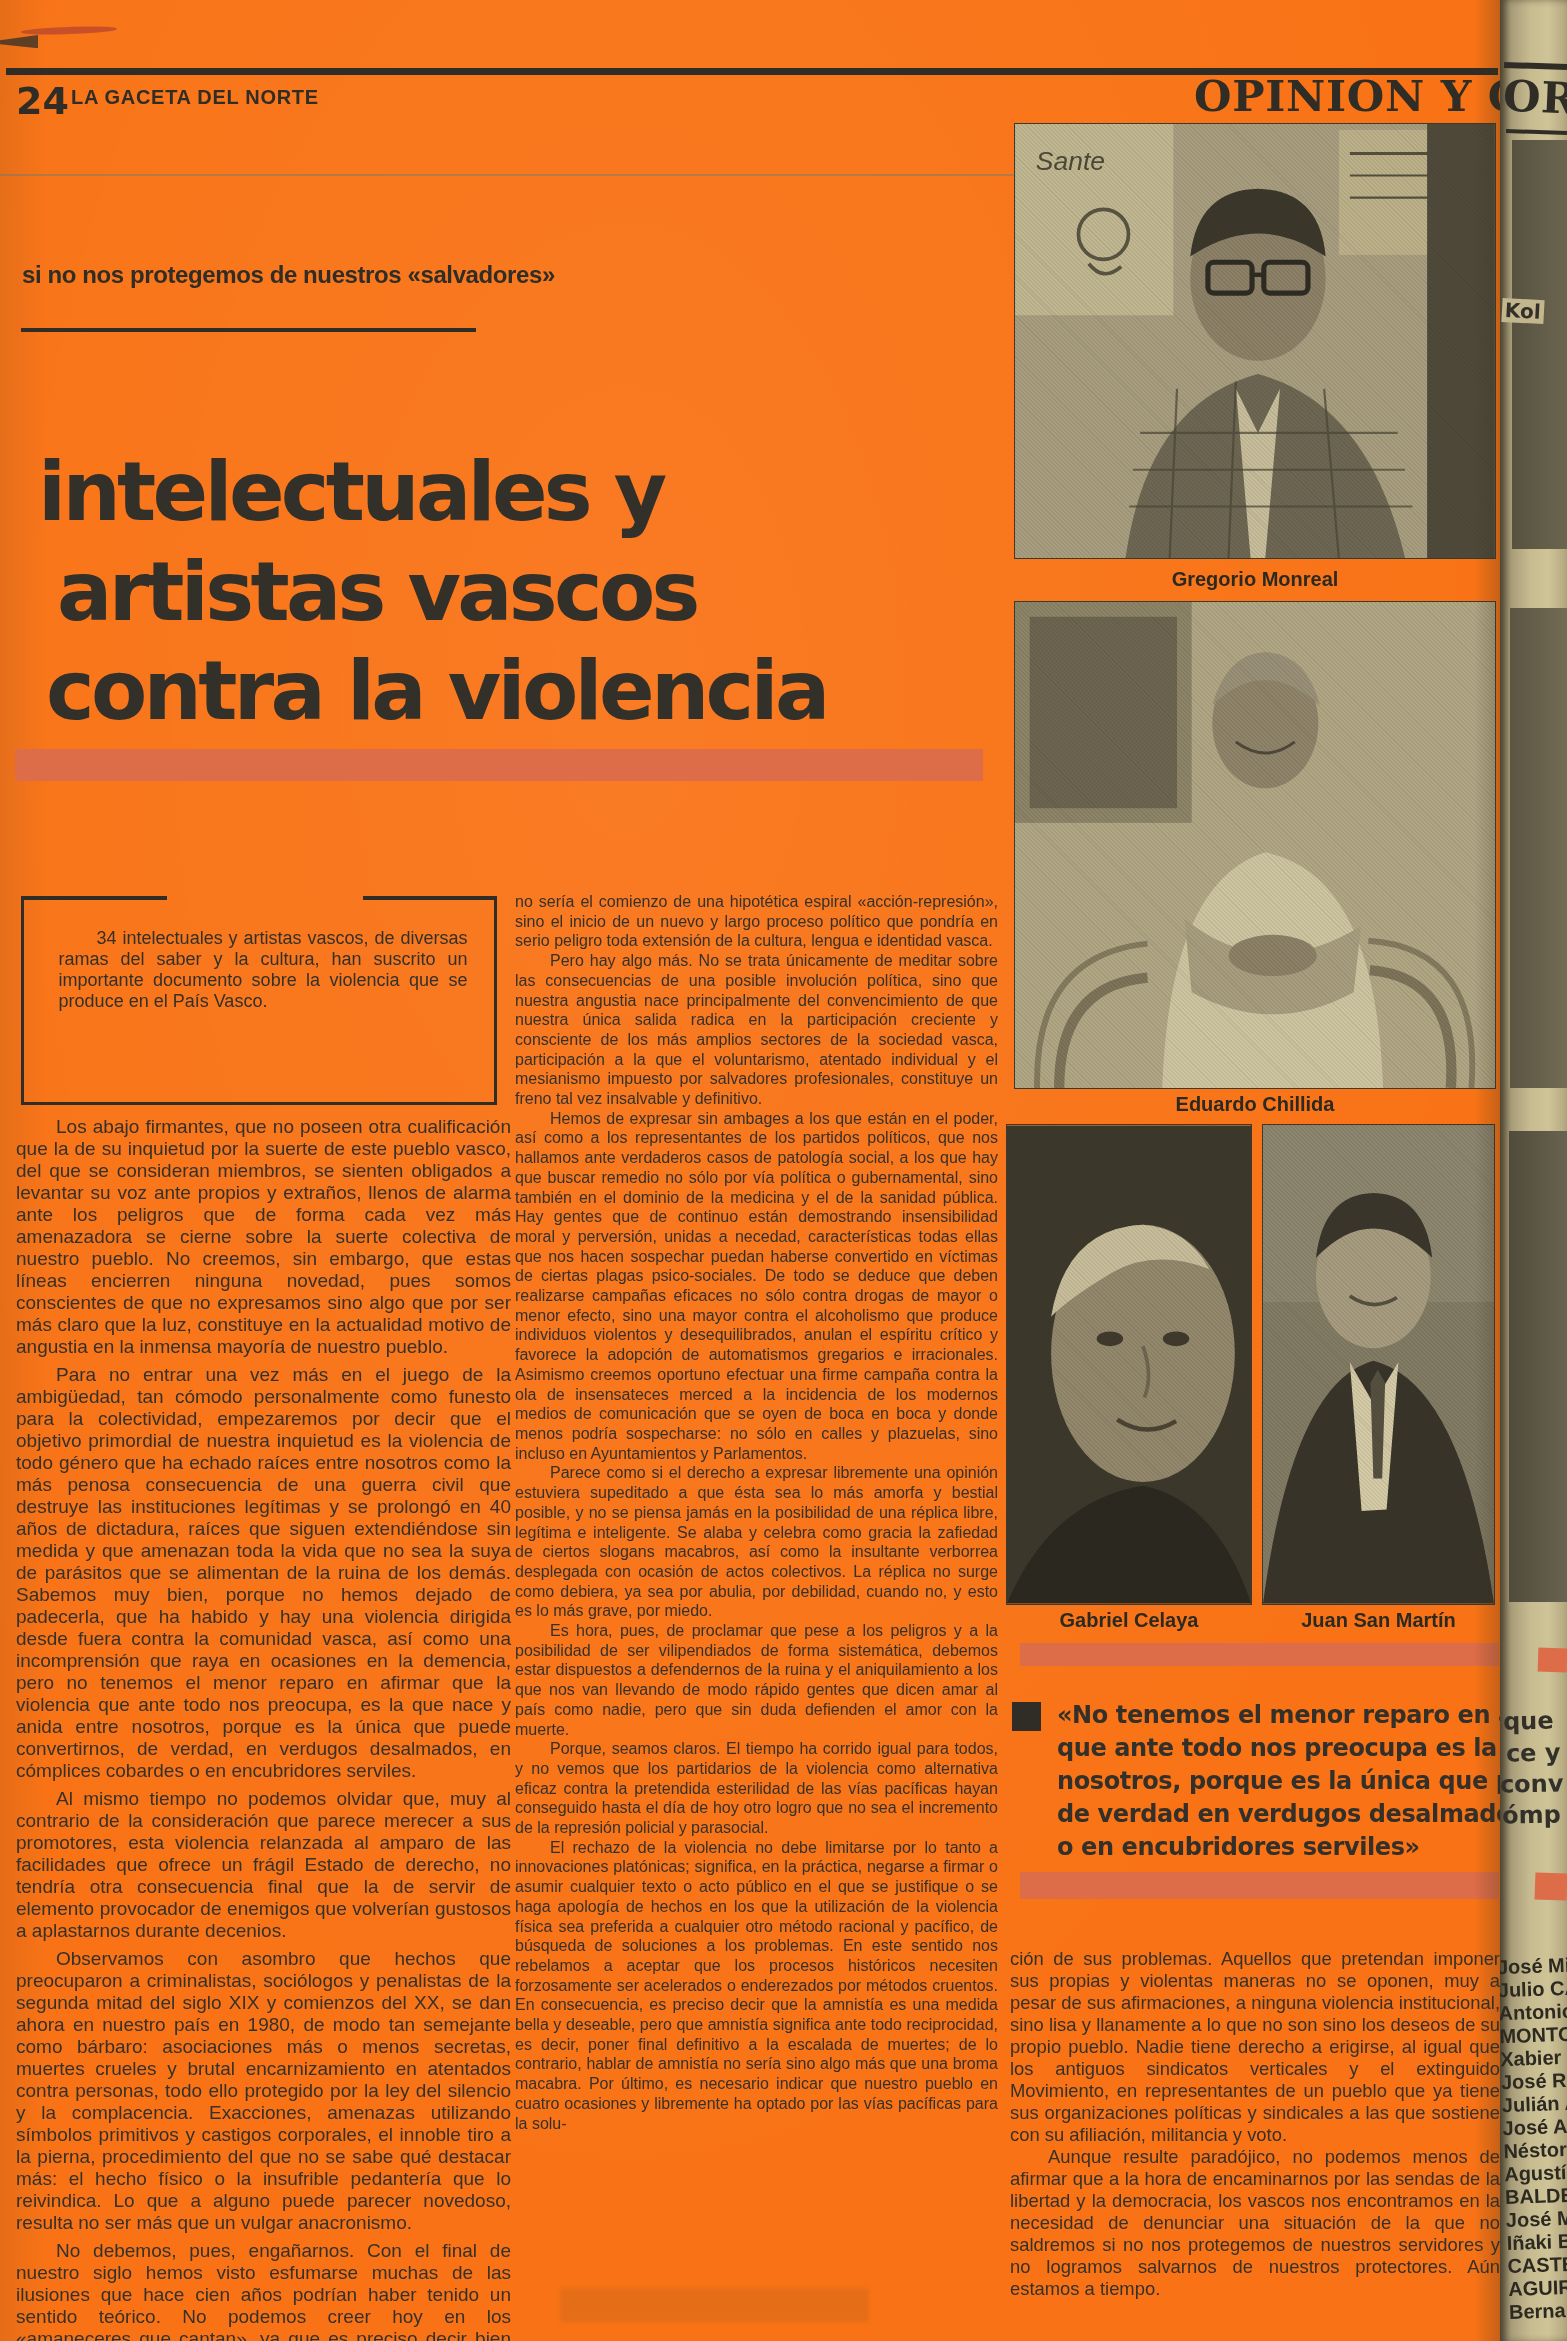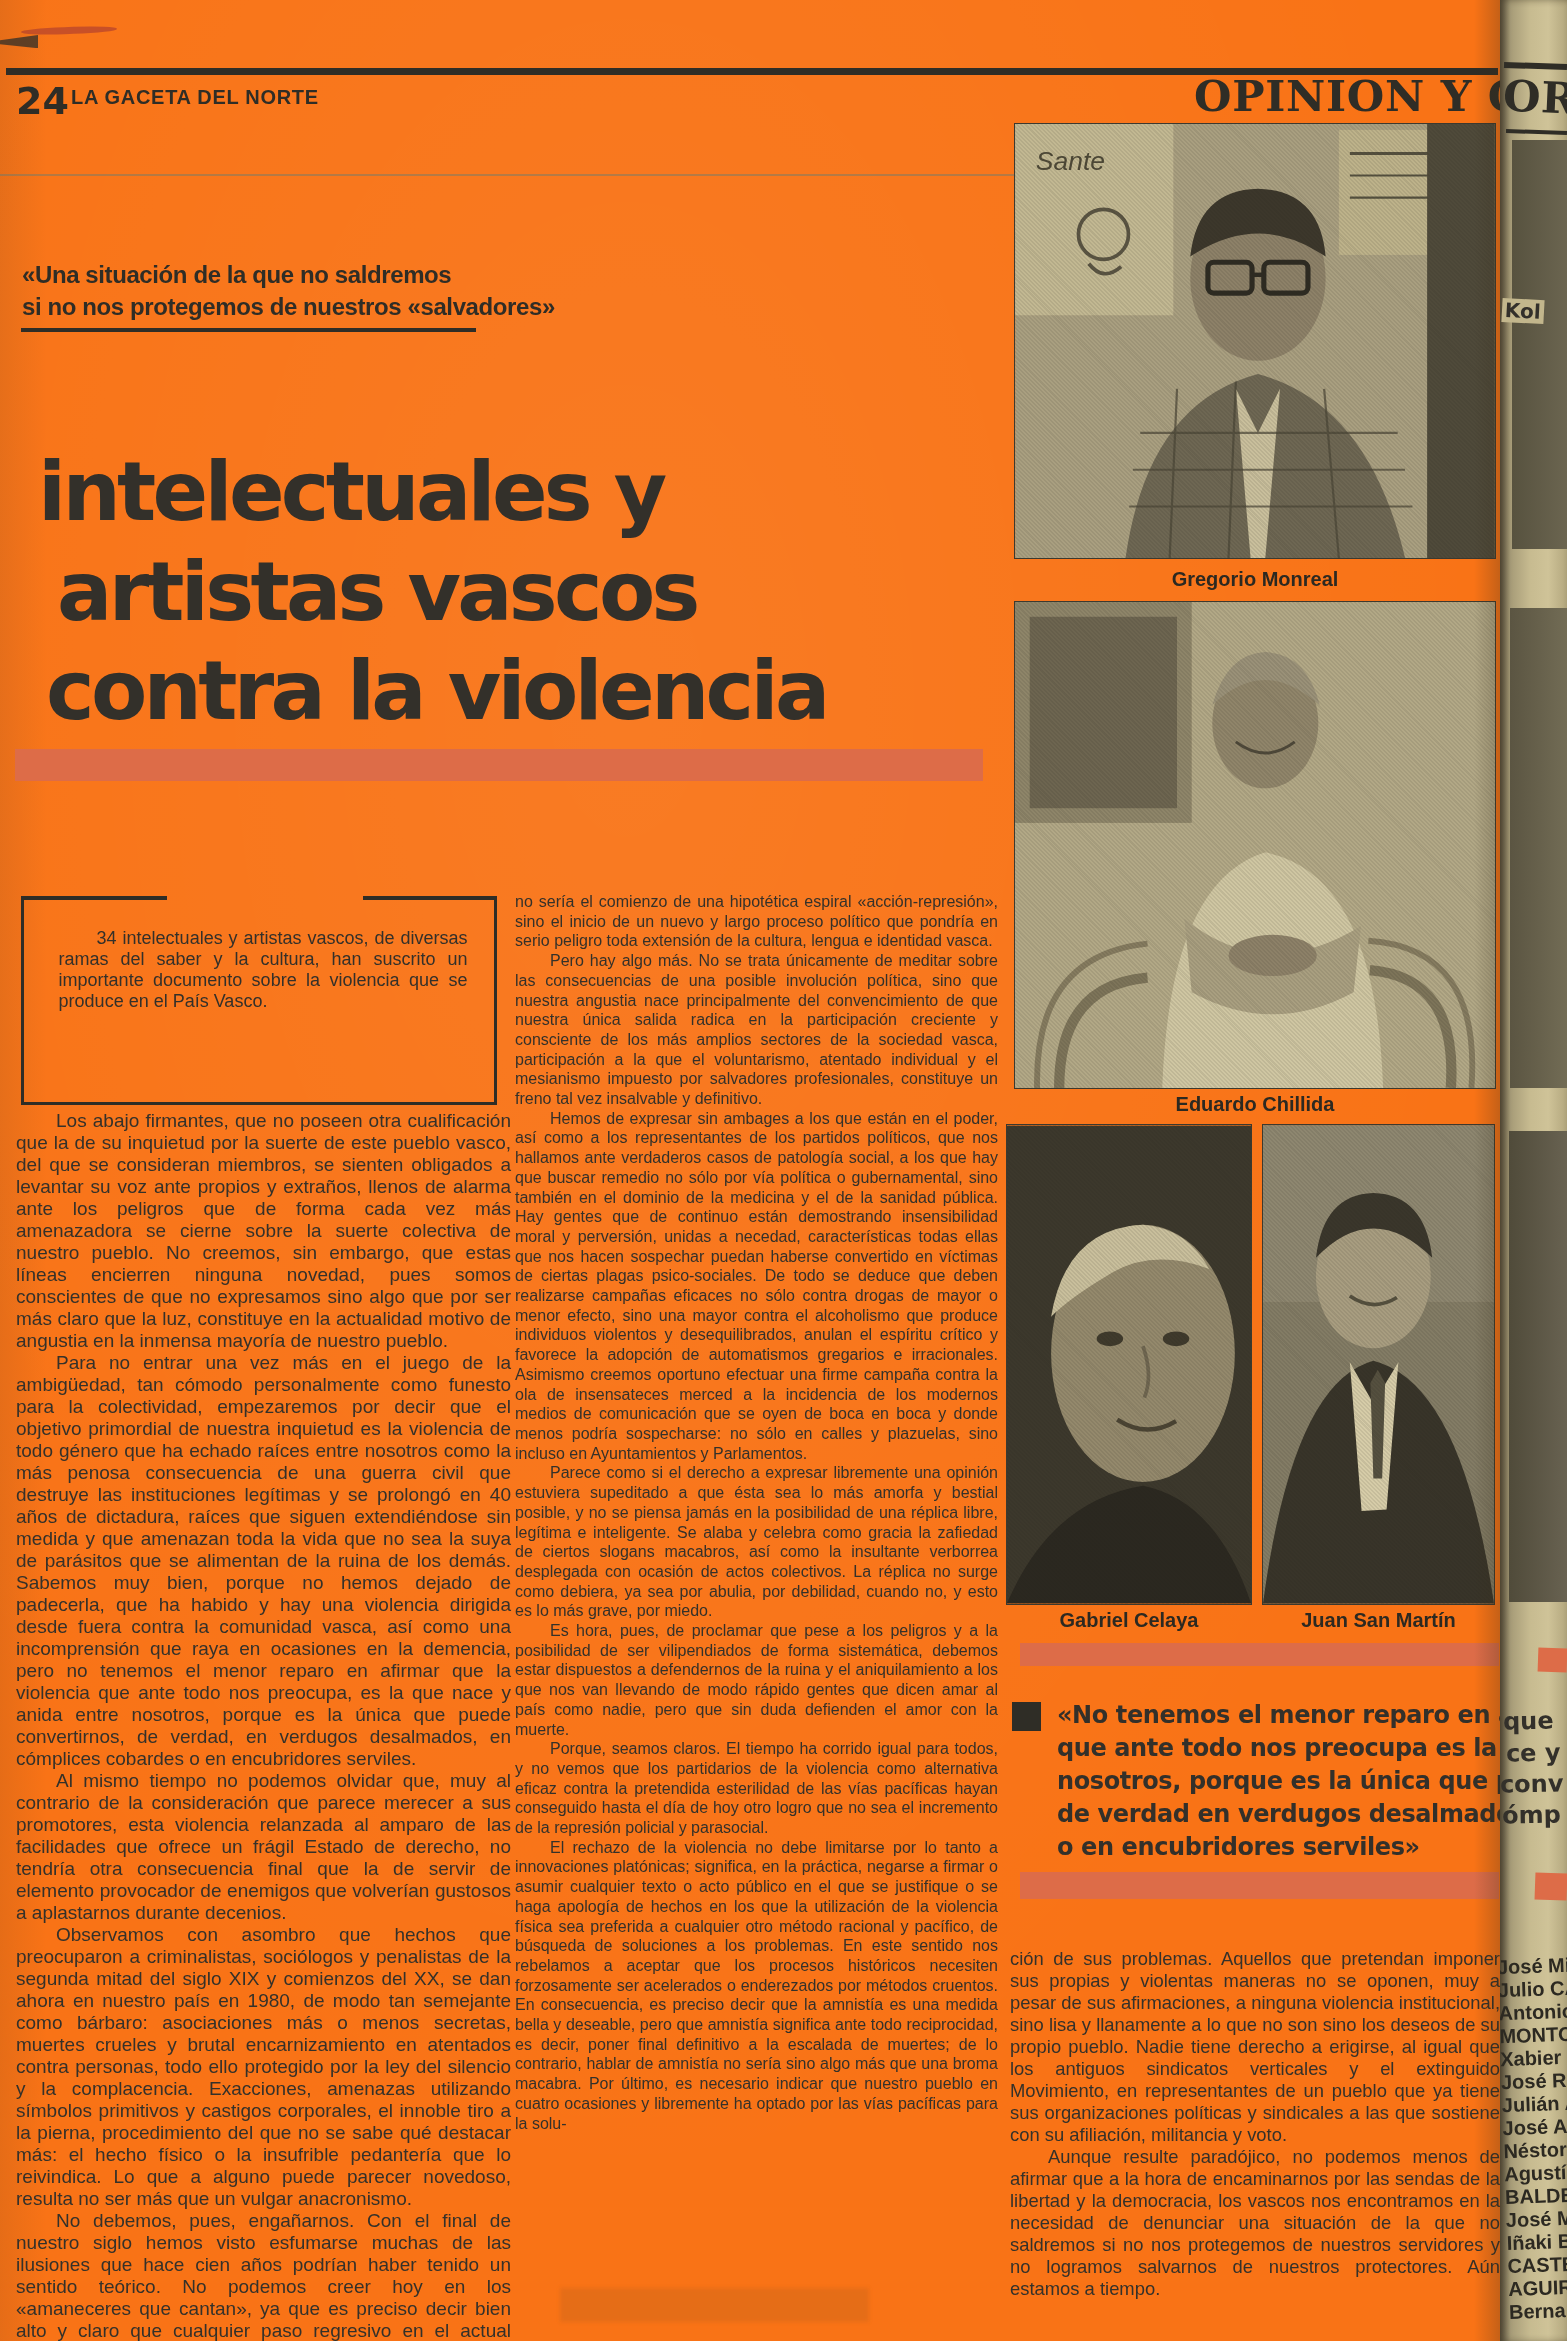--- a/index.html
+++ b/index.html
@@ -18,21 +18,21 @@
   
   .kicker{font-weight:bold;font-size:24px;line-height:32px;letter-spacing:-0.4px;}
   .headline-line{font-family:"DejaVu Sans",sans-serif;font-weight:bold;font-size:82px;line-height:1;
         letter-spacing:-3.7px;white-space:nowrap;color:#33302a;}
   .accent-bar{background:#dd6c48;}
   
   .intro-box{border:3.7px solid #2f2d26;border-top:none;box-sizing:border-box;}
   .intro-box p{margin:0;font-size:18px;line-height:21px;text-align:justify;text-indent:38px;color:#33302a;}
   
   .col p{margin:0;text-align:justify;}
-  .col-a p{font-size:19px;line-height:22px;text-indent:40px;}
+  .col-a p{font-size:19px;line-height:22px;text-indent:40px;margin-top:6px;}
   .col-b p{font-size:16px;line-height:19.7px;text-indent:35px;}
   .col-c p{font-size:18.4px;line-height:22px;text-indent:38px;}
   .no-indent{text-indent:0 !important;}
   
   .photo{outline:1.5px solid #3c392f;overflow:hidden;}
   .photo svg{display:block;}
   .photo::after{content:"";position:absolute;inset:0;pointer-events:none;
         background:repeating-linear-gradient(45deg, rgba(35,33,26,.09) 0 1.5px, transparent 1.5px 2.9px);}
   .caption{font-weight:bold;font-size:20px;color:#2c2921;text-align:center;}
   
@@ -55,21 +55,20 @@
   <div class="abs smudge" style="left:20.6px;top:26.5px;width:96px;height:7.4px;transform:rotate(-2deg);"></div>
   <div class="abs" style="left:0;top:35px;width:38px;height:13.3px;background:#3a3228;opacity:.8;clip-path:polygon(0 40%,100% 0,100% 100%,0 70%);"></div>
   <div class="abs soft-line" style="left:0;top:174px;width:1134px;height:1.5px;"></div>
 
   <div class="abs rule" style="left:5.9px;top:68px;width:1492px;height:6.6px;"></div>
   <div class="abs pagenum ink" style="left:16px;top:82px;">24</div>
   <div class="abs masthead ink" style="left:71px;top:87px;">LA GACETA DEL NORTE</div>
   <div class="abs section-title ink" style="left:1194px;top:75px;">OPINION Y CO</div>
 
   <div class="abs kicker ink" style="left:22px;top:259px;">
-    <div>«Una situación de la que no saldremos</div>
     <div>si no nos protegemos de nuestros «salvadores»</div>
   </div>
   <div class="abs rule" style="left:20.6px;top:328px;width:455px;height:3.7px;"></div>
 
   <div class="abs headline-line" style="left:38px;top:451px;">intelectuales y</div>
   <div class="abs headline-line" style="left:57px;top:551px;">artistas vascos</div>
   <div class="abs headline-line" style="left:46px;top:650px;">contra la violencia</div>
   <div class="abs accent-bar" style="left:14.7px;top:749px;width:968px;height:32px;"></div>
 
   <div class="abs intro-box" style="left:20.6px;top:896px;width:476px;height:209px;">

